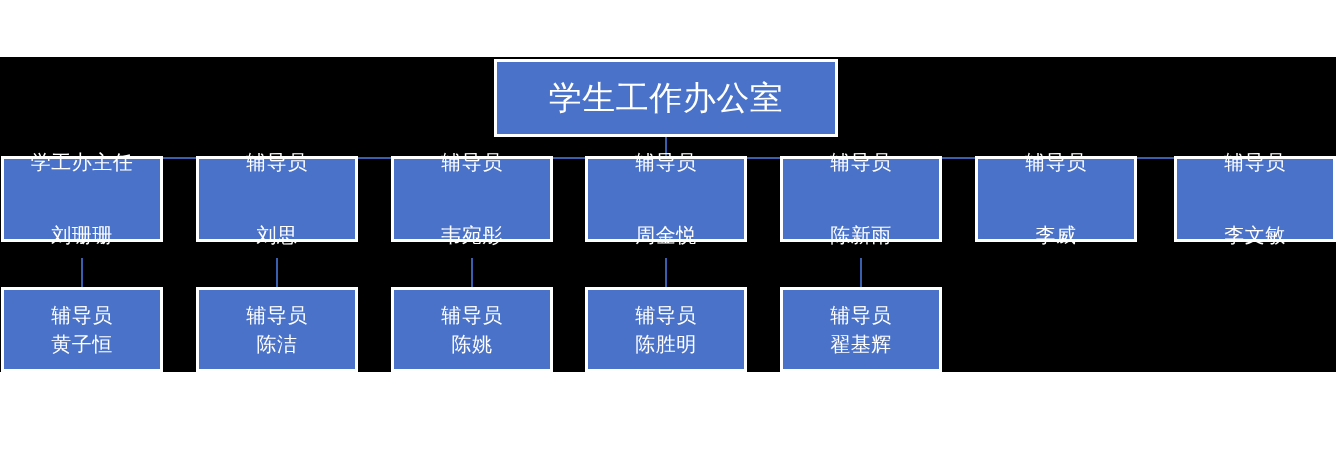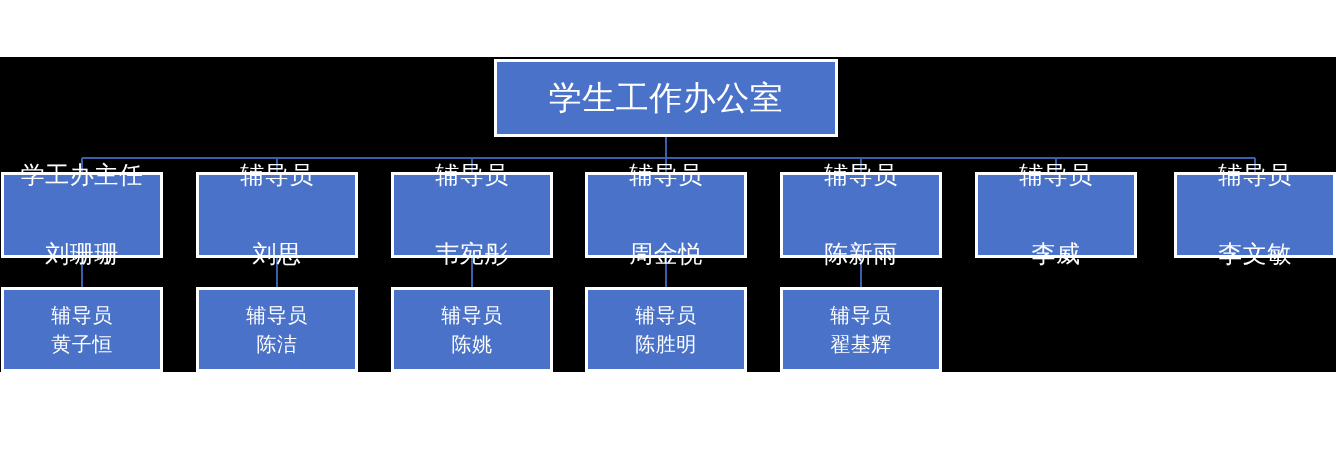--- a/index.html
+++ b/index.html
@@ -53,24 +53,24 @@
     white-space: nowrap;
   }
   .node.root {
     left: 494px;
     top: 59px;
     width: 344px;
     height: 78px;
     font-size: 33px;
   }
   .node.lvl2 {
-    top: 172px;
+    top: 156px;
     width: 162px;
     height: 86px;
-    font-size: 24px;
+    font-size: 20px;
     gap: 44px;
   }
   .node.lvl3 {
     top: 287px;
     width: 162px;
     height: 85px;
     font-size: 20px;
   }
 </style>
 </head>

